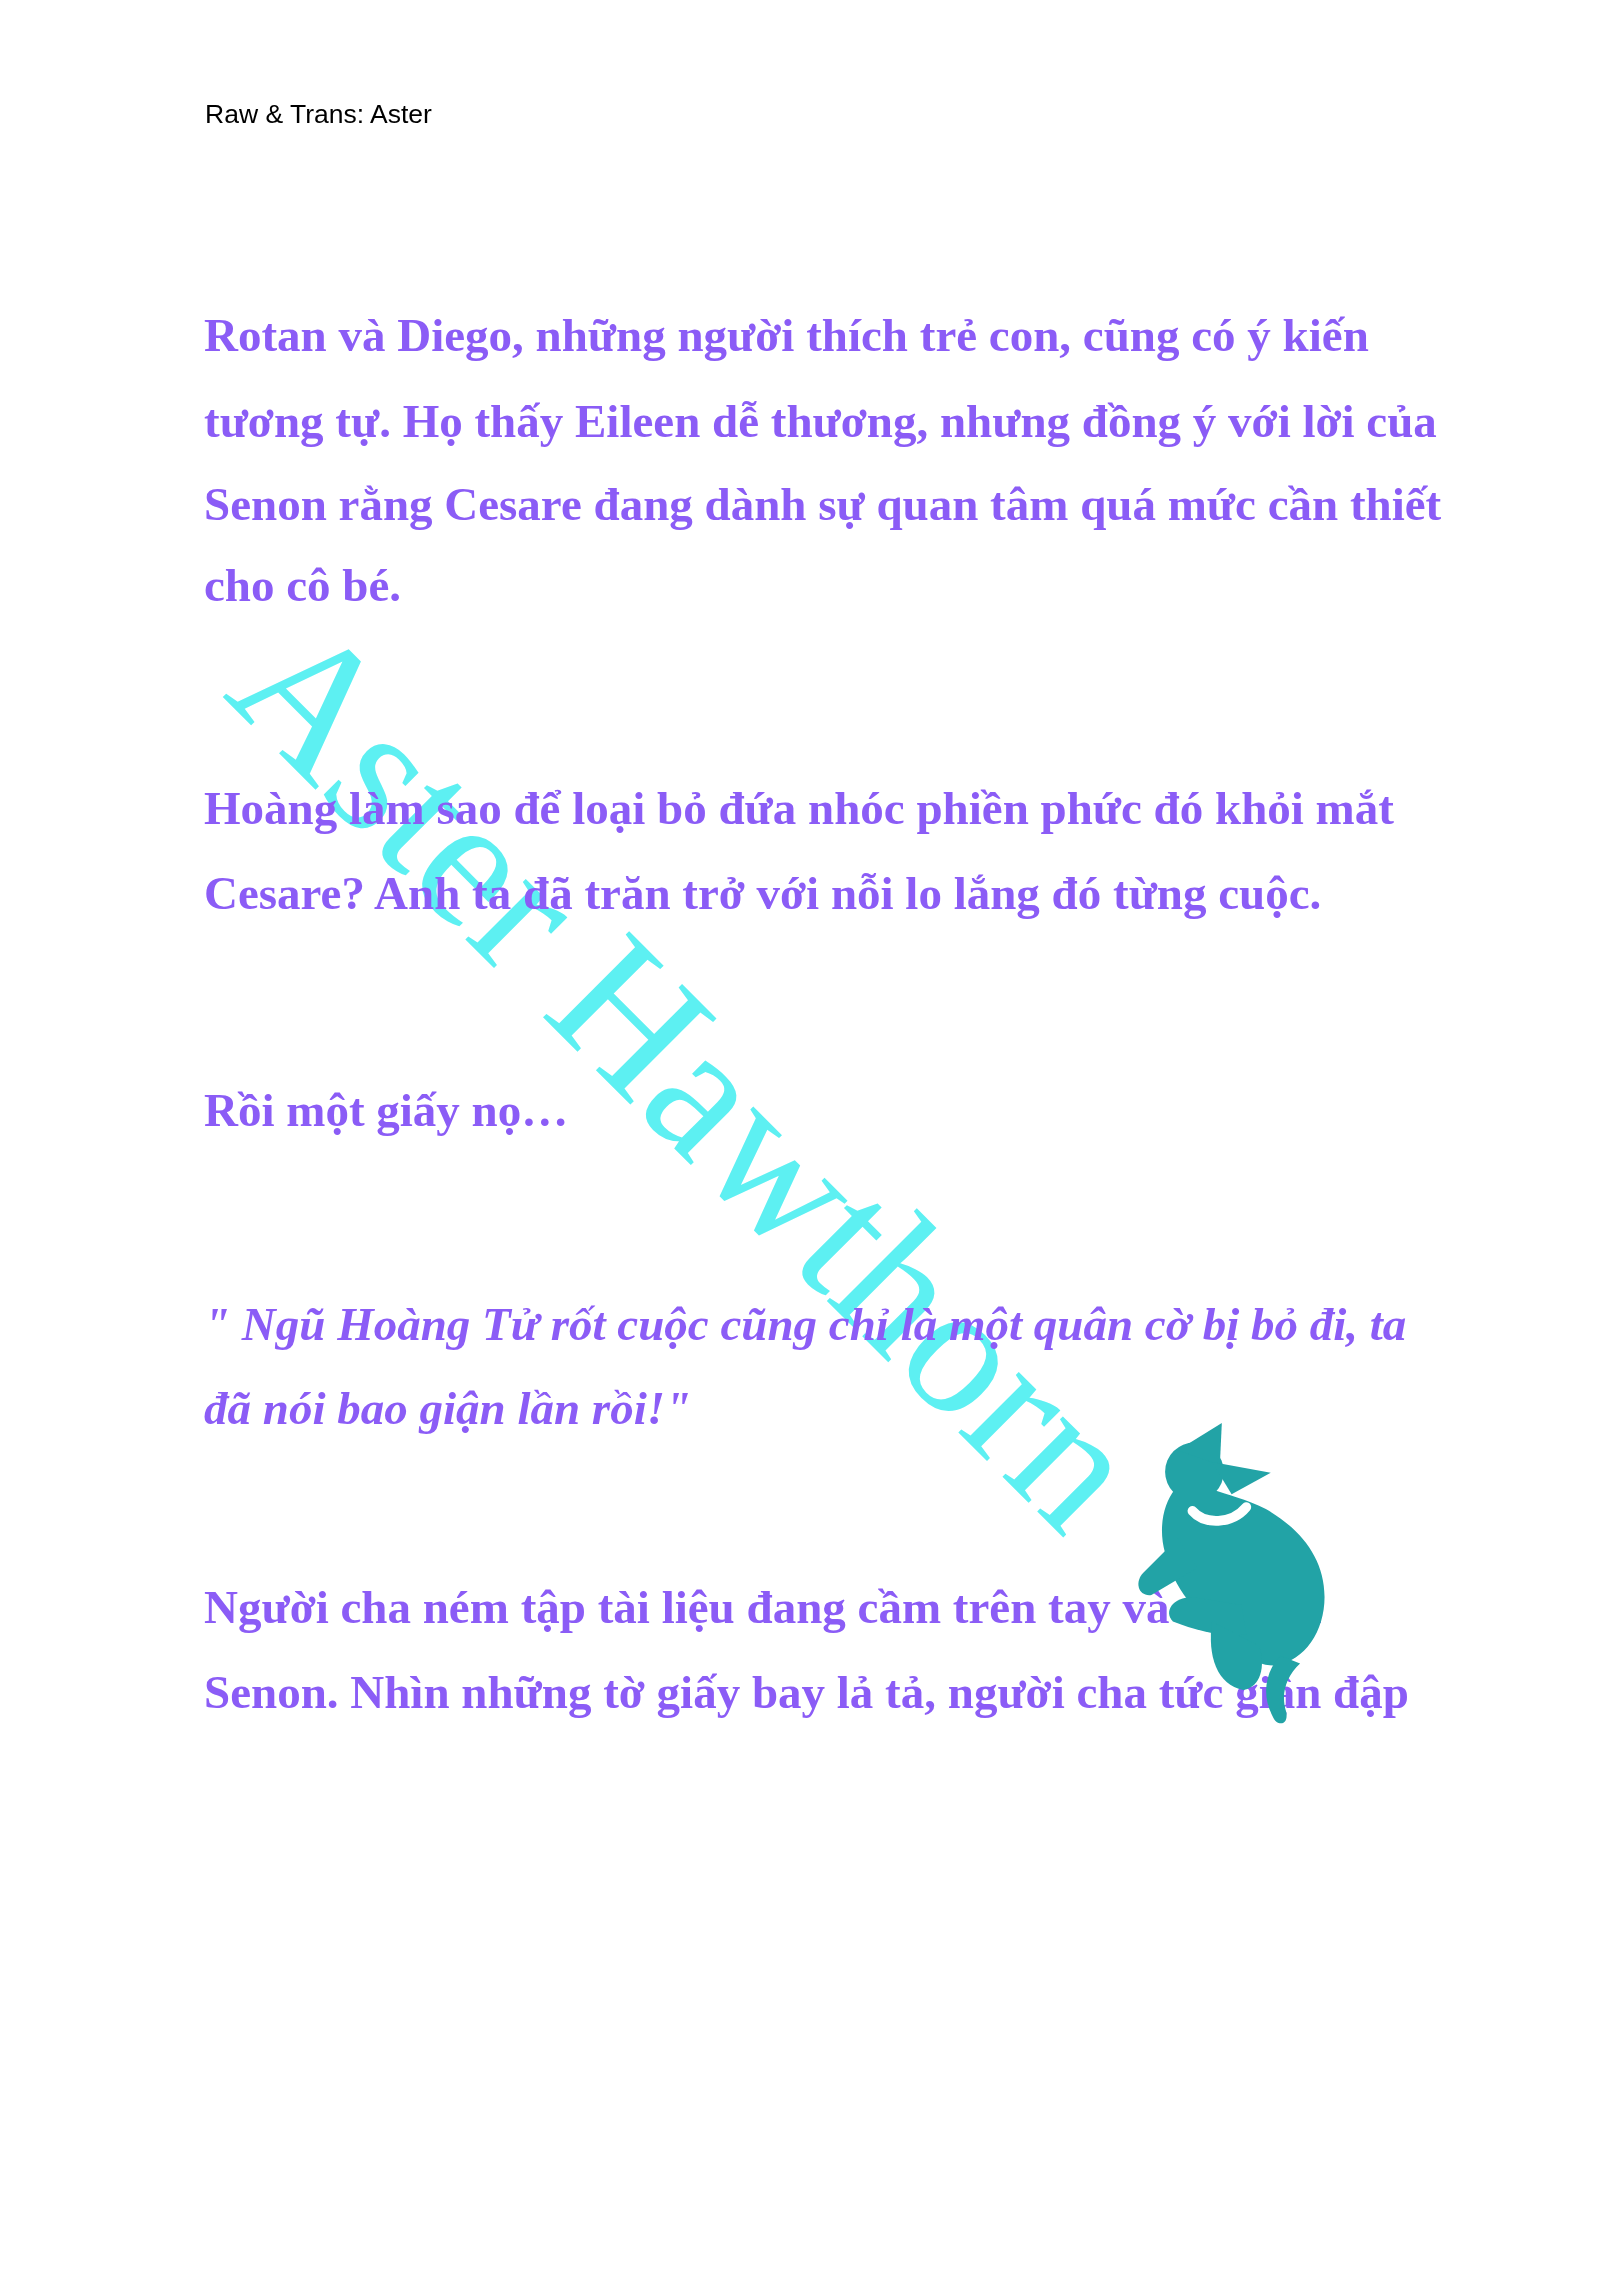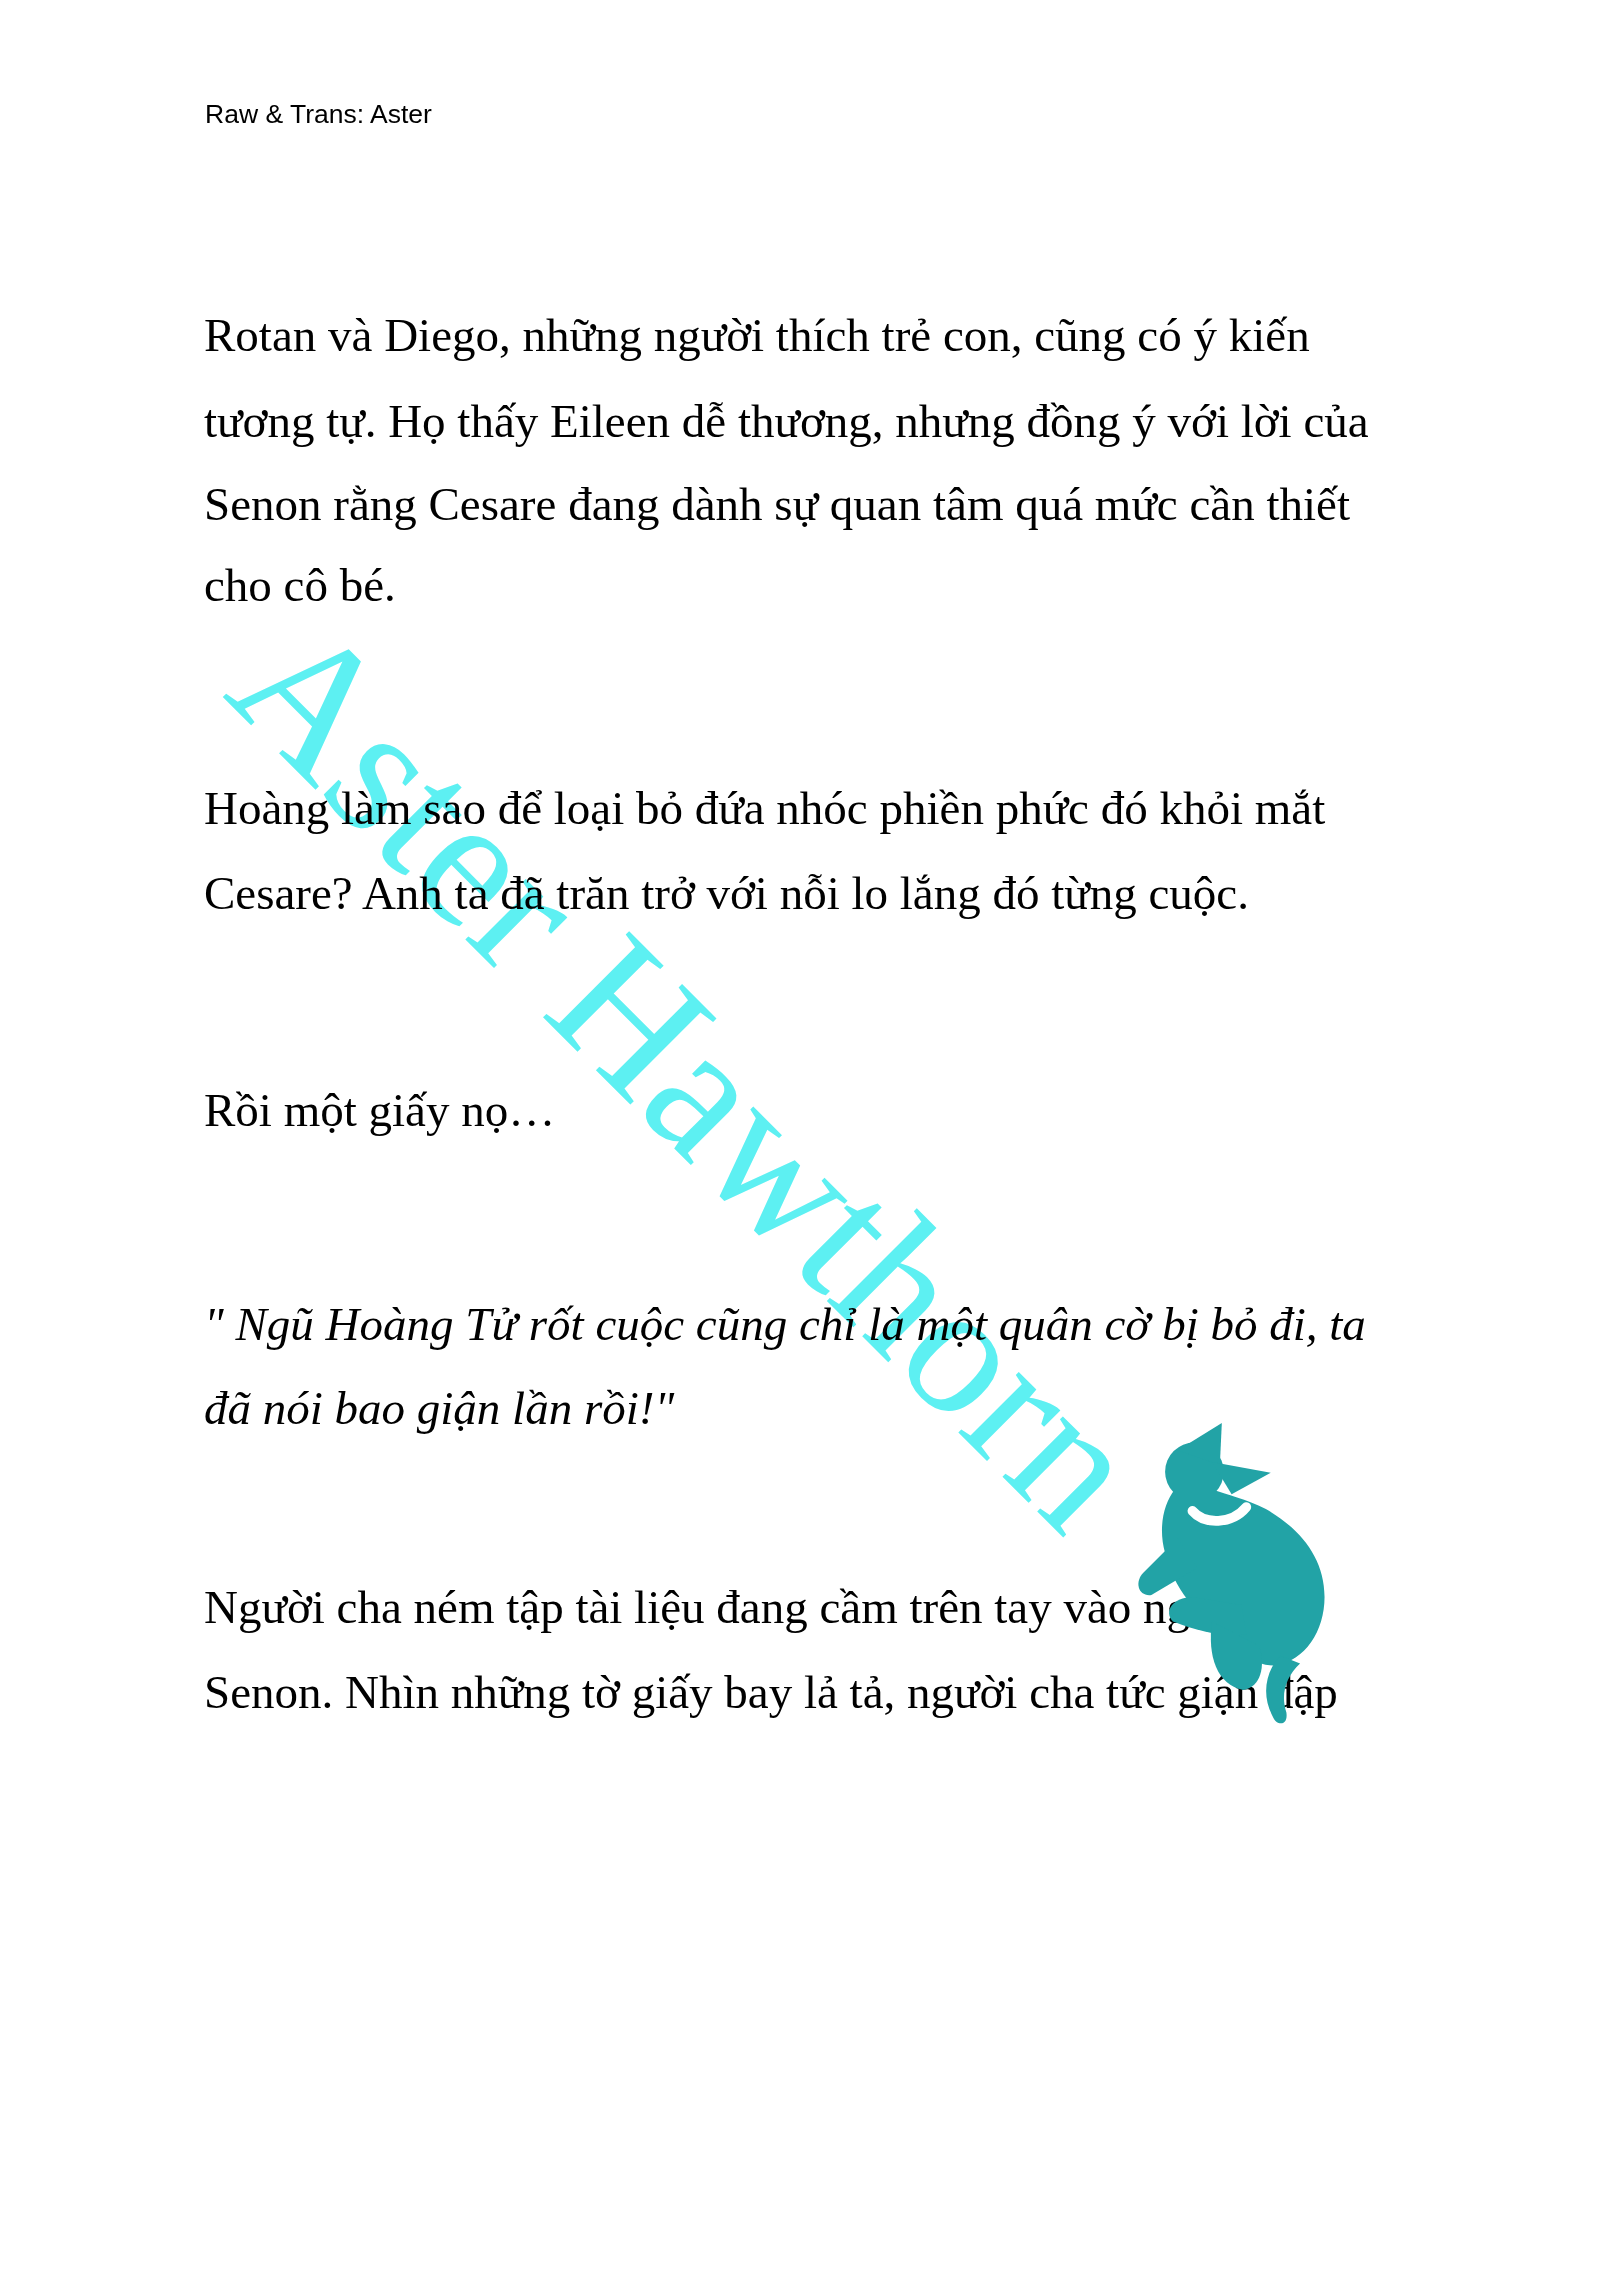--- a/index.html
+++ b/index.html
@@ -43,24 +43,25 @@
       z-index: 1;
       letter-spacing: 0px;
     }
     .line {
       position: absolute;
       left: 197px;
       font-family: "Liberation Serif", "DejaVu Serif", serif;
       font-size: 47px;
       line-height: 59px;
       height: 59px;
-      color: #000000;
+      color: #8b5cf6;
       white-space: nowrap;
       z-index: 2;
       transform-origin: left center;
+      font-weight: bold;
     }
     .line.italic { font-style: italic; }
     .cat {
       position: absolute;
       left: 1117px;
       top: 1416px;
       width: 225px;
       height: 323px;
       z-index: 3;
     }

